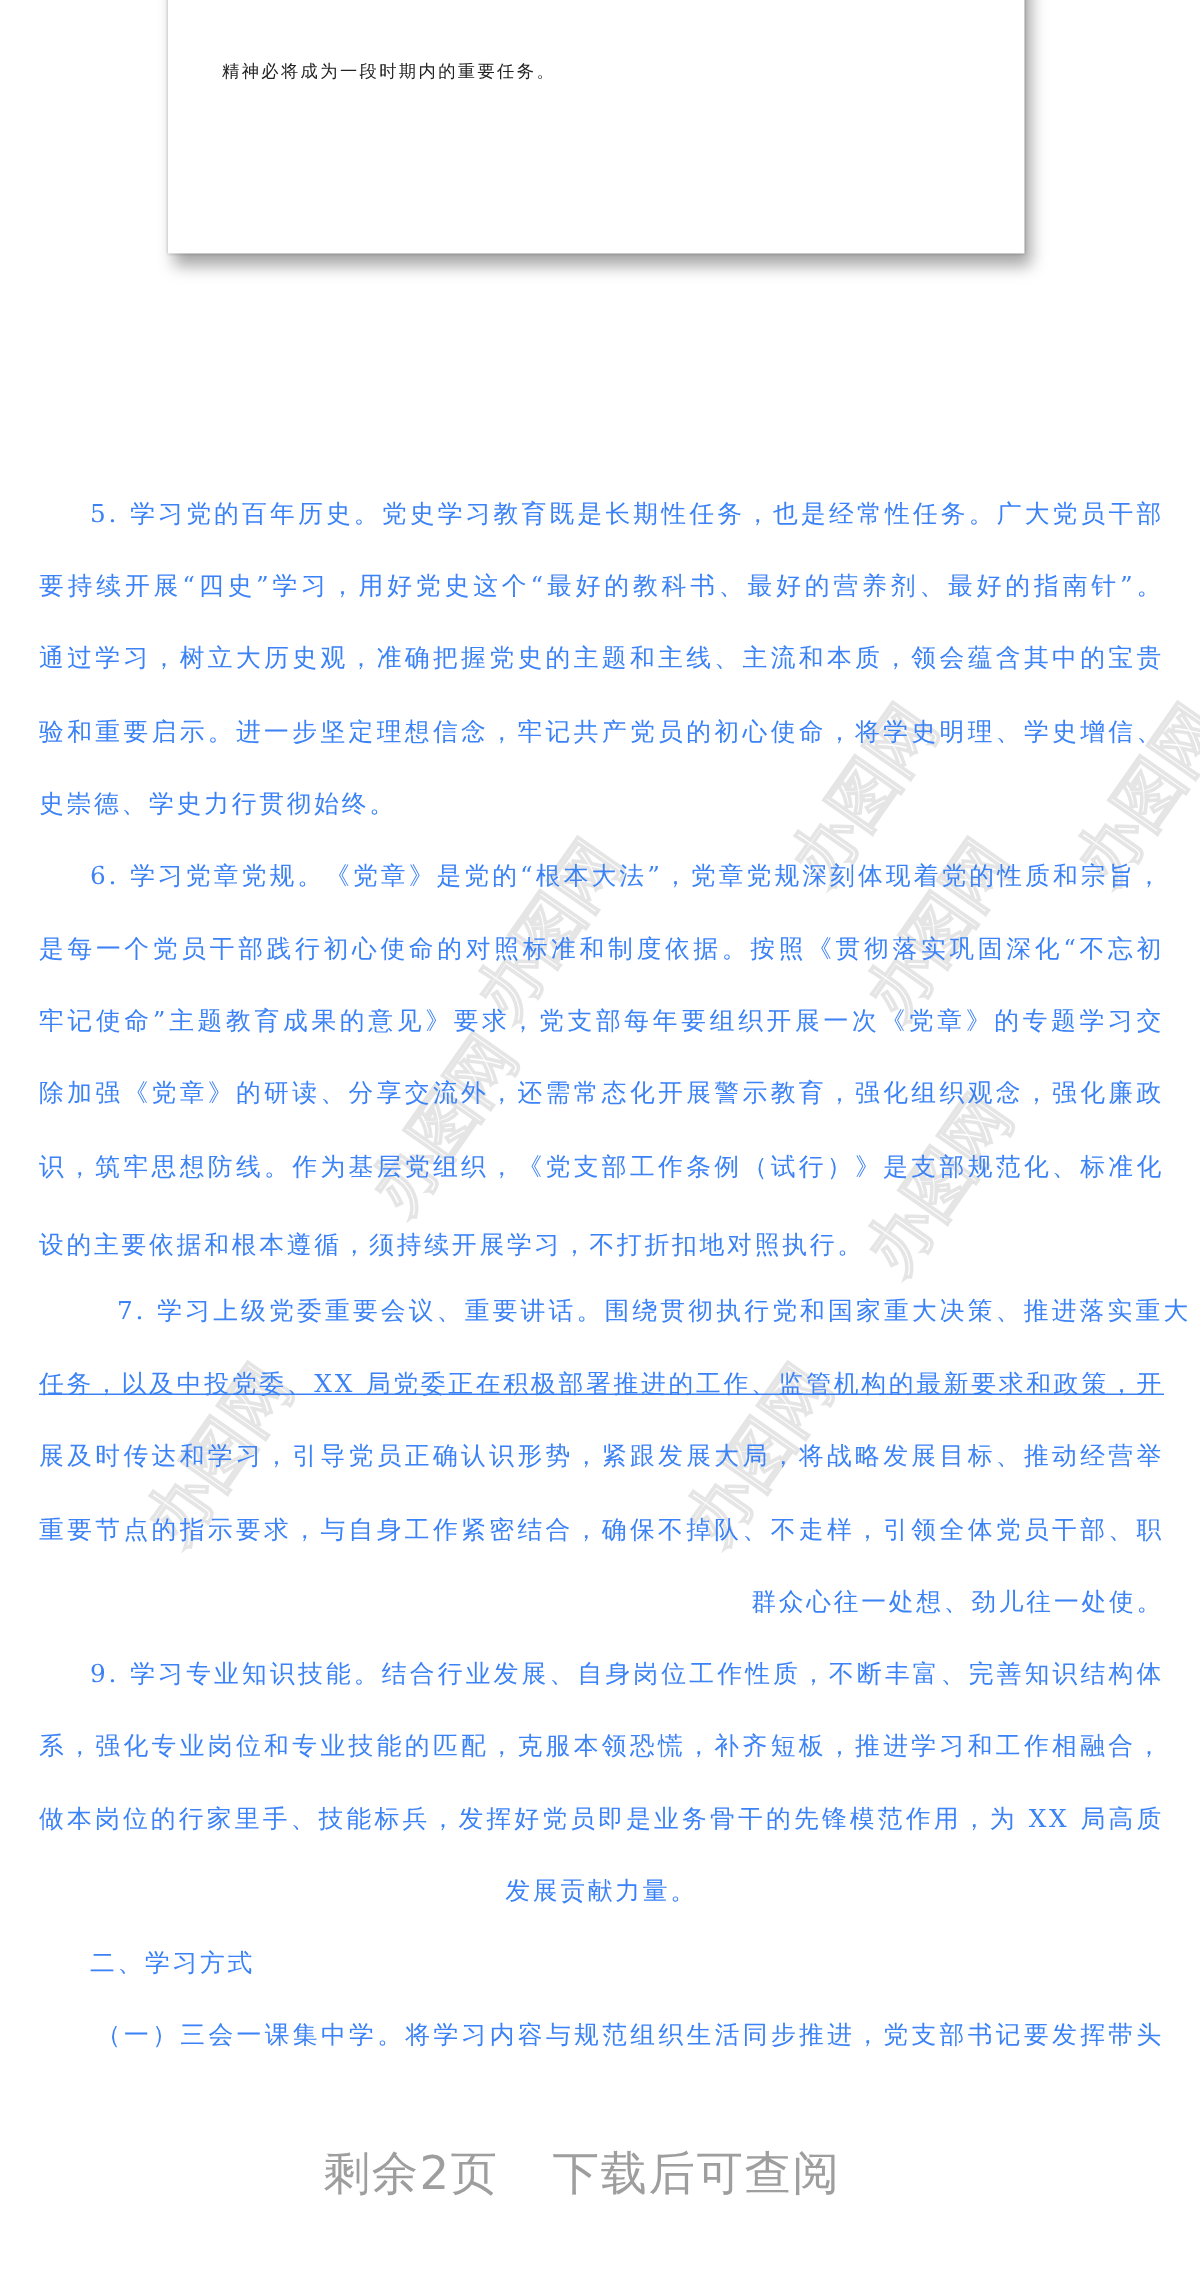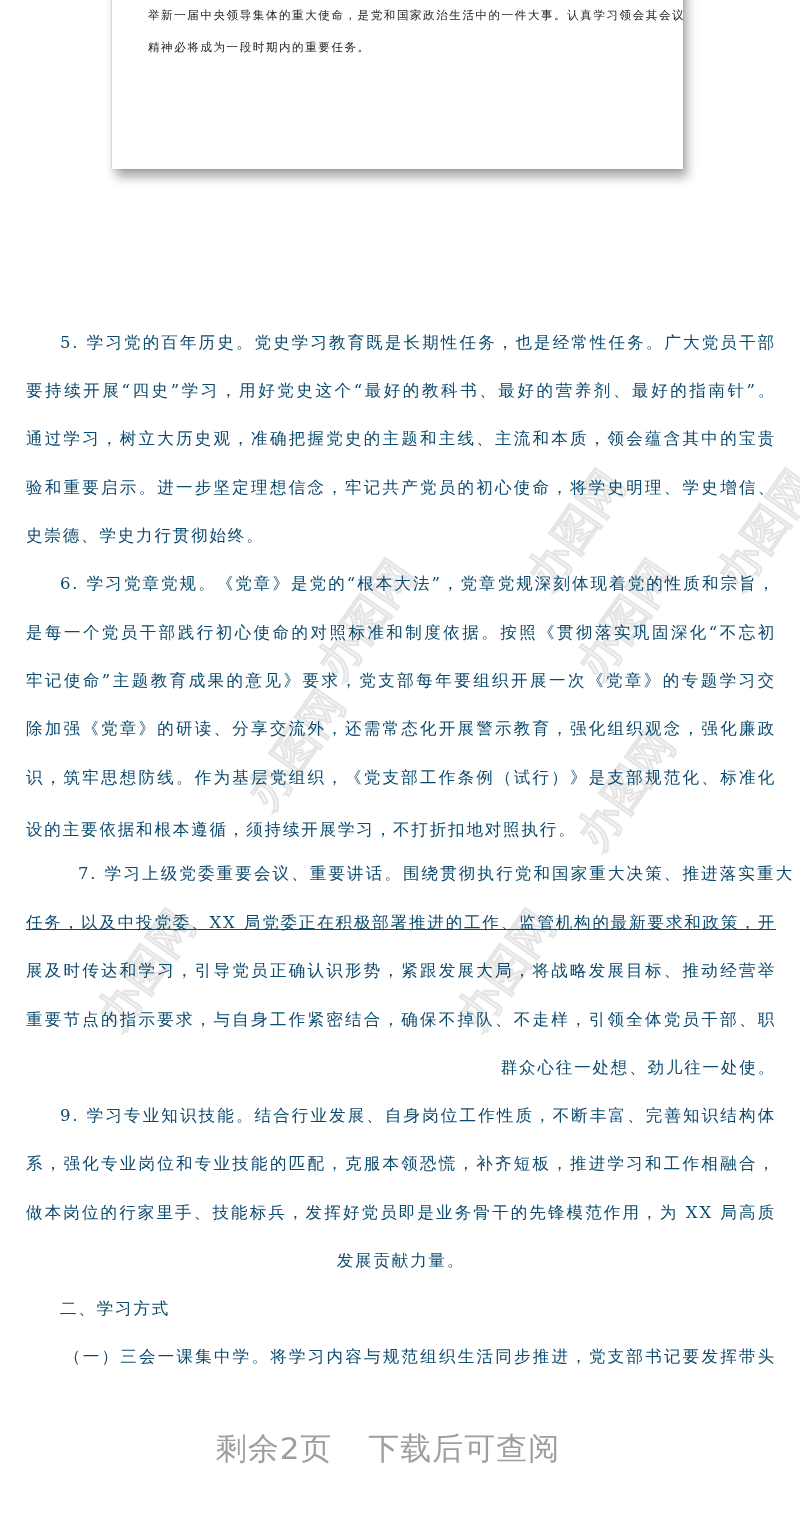--- a/index.html
+++ b/index.html
@@ -43,21 +43,21 @@
       top: 0;
       width: 800px;
     }
     .line {
       position: absolute;
       left: 26px;
       width: 750px;
       font-size: 16.5px;
       letter-spacing: 1.85px;
       white-space: nowrap;
-      color: #0c4a6e;
+      color: #3b82f6;
       line-height: 20px;
     }
     .line.indent { left: 60px; width: 716px; }
     .line.justify {
       text-align: justify;
       text-align-last: justify;
       white-space: normal;
       height: 20px;
       overflow: hidden;
     }
@@ -86,21 +86,20 @@
       font-size: 31px;
       color: #9e9e9e;
       letter-spacing: 1px;
     }
     .remain .gap { display: inline-block; width: 36px; }
   </style>
 </head>
 <body>
 
 <div class="page-card">
-  <div class="card-line l1">举新一届中央领导集体的重大使命，是党和国家政治生活中的一件大事。认真学习领会其会议</div>
   <div class="card-line l2">精神必将成为一段时期内的重要任务。</div>
 </div>
 
 <div class="wm" style="left:510px; top:500px;">办图网</div>
 <div class="wm" style="left:700px; top:500px;">办图网</div>
 <div class="wm" style="left:300px; top:590px;">办图网</div>
 <div class="wm" style="left:560px; top:590px;">办图网</div>
 <div class="wm" style="left:230px; top:720px;">办图网</div>
 <div class="wm" style="left:560px; top:760px;">办图网</div>
 <div class="wm" style="left:80px; top:940px;">办图网</div>

